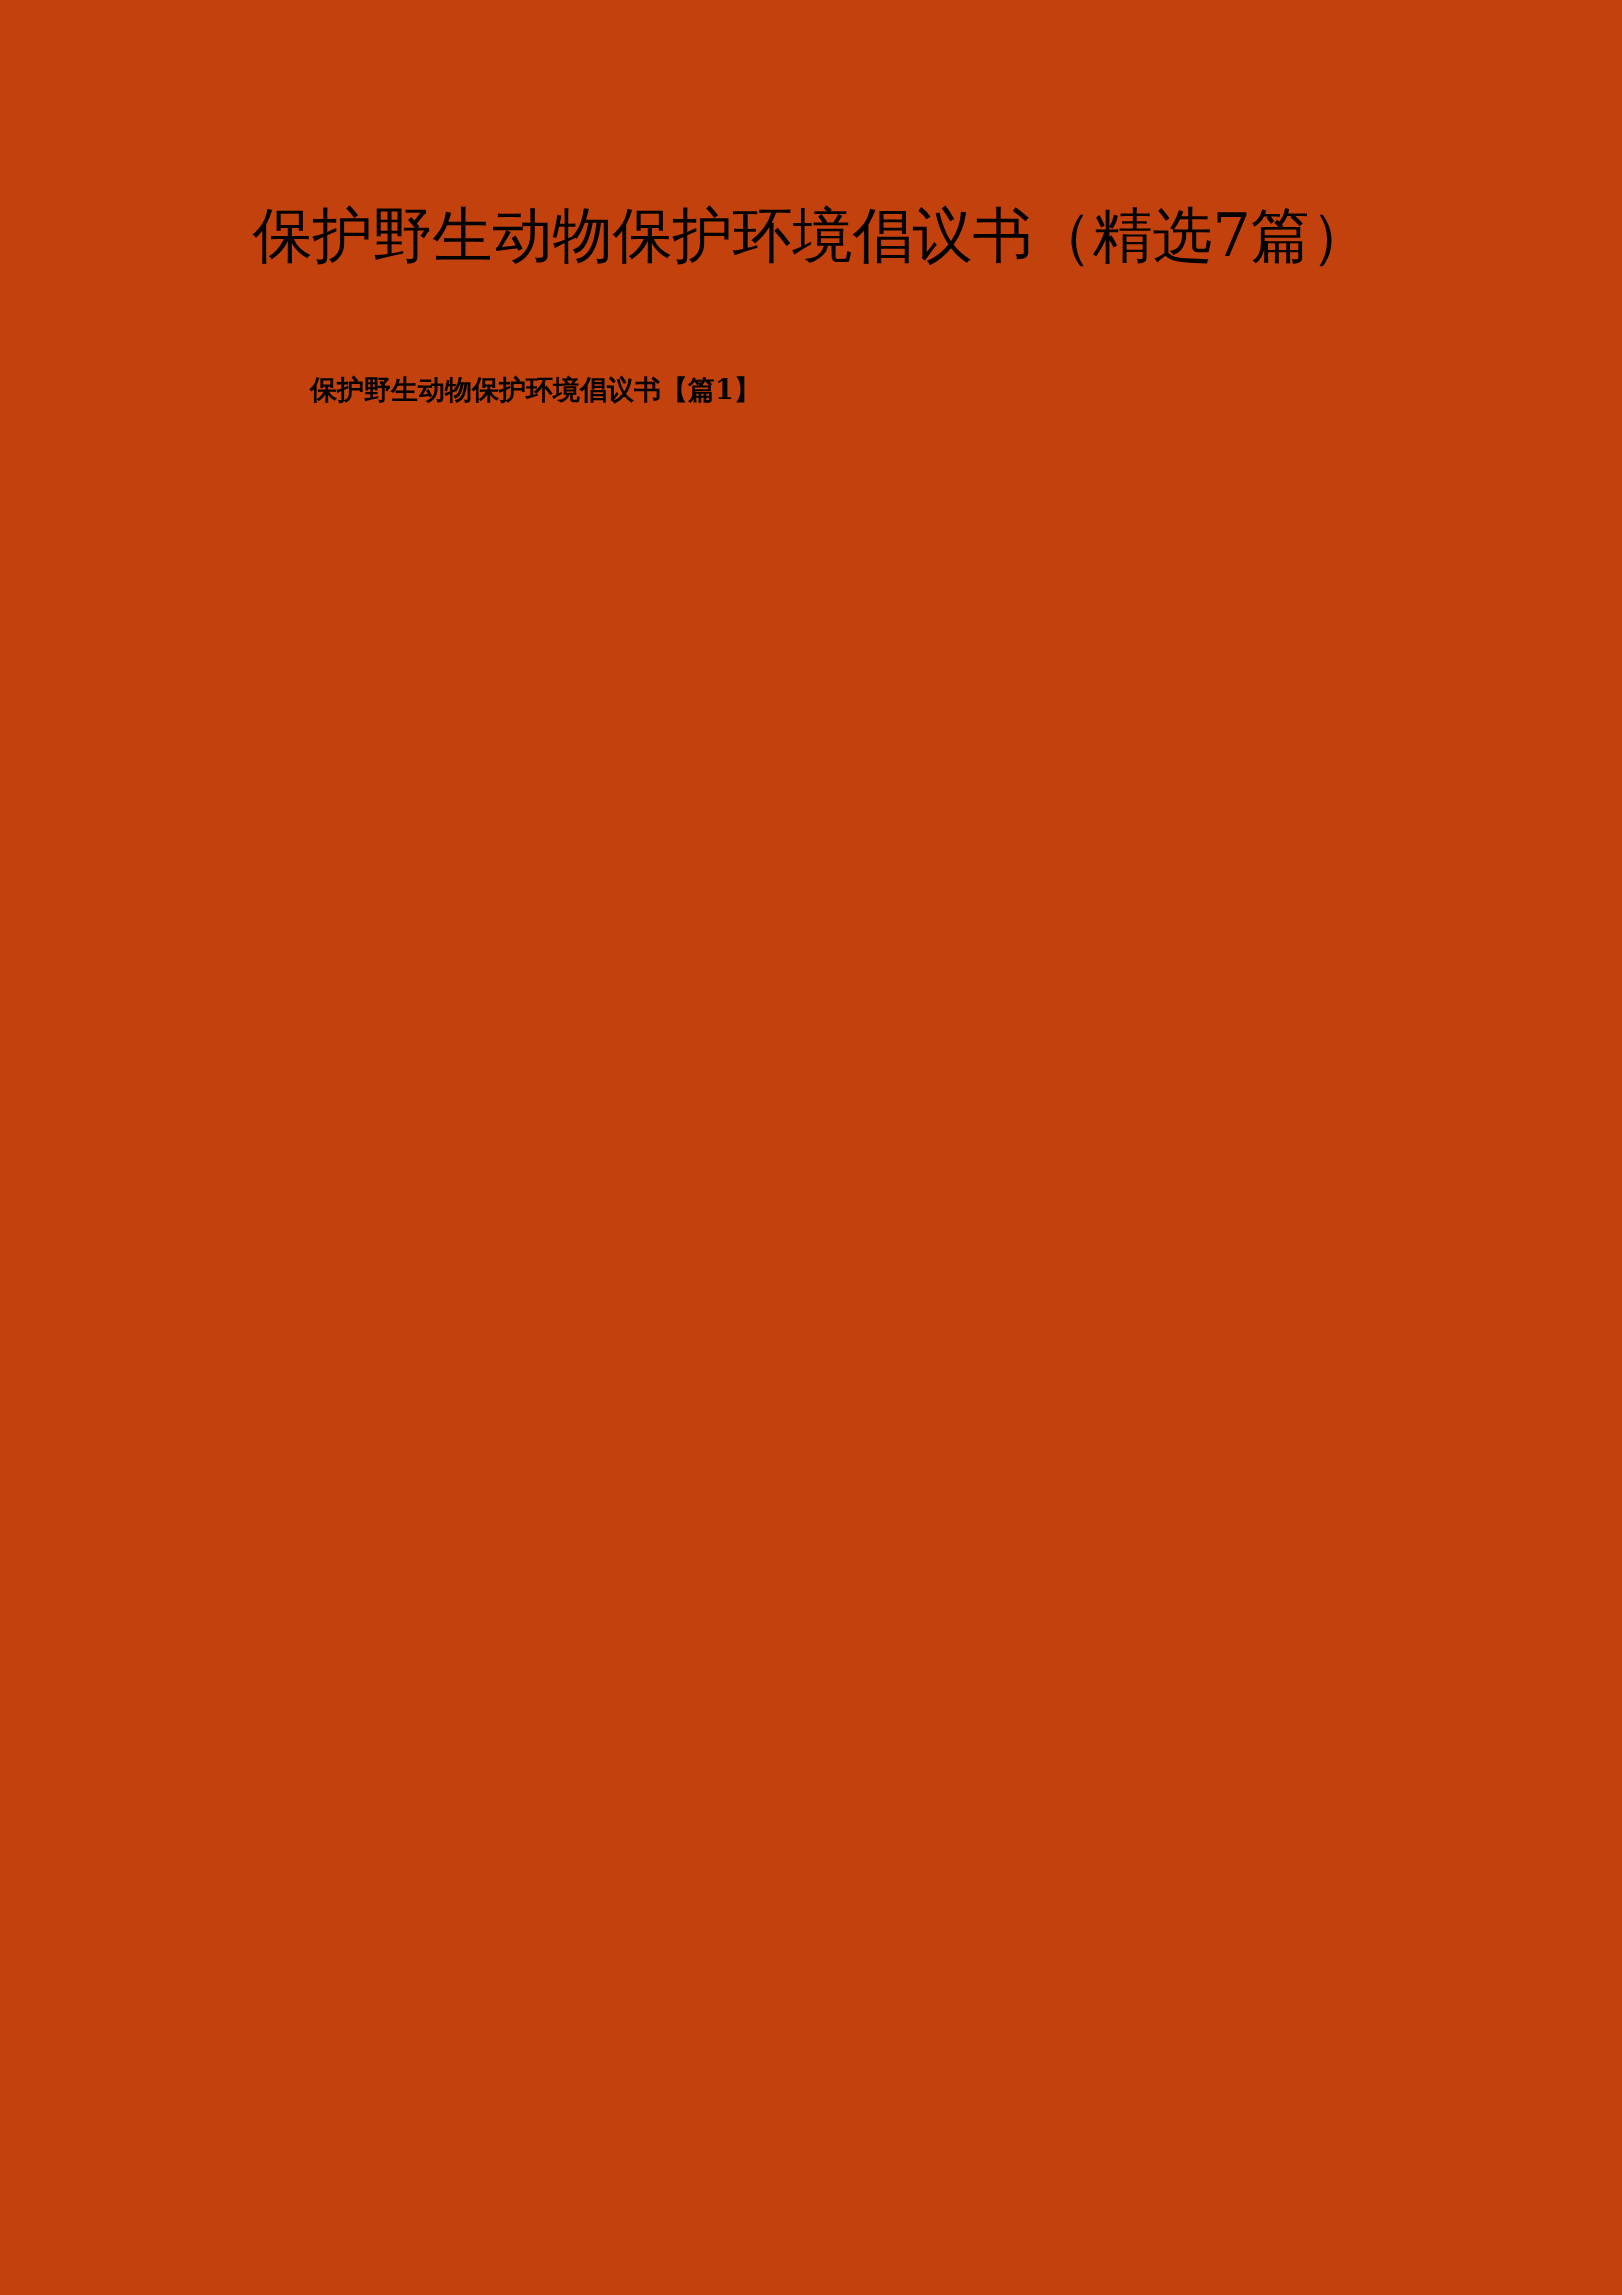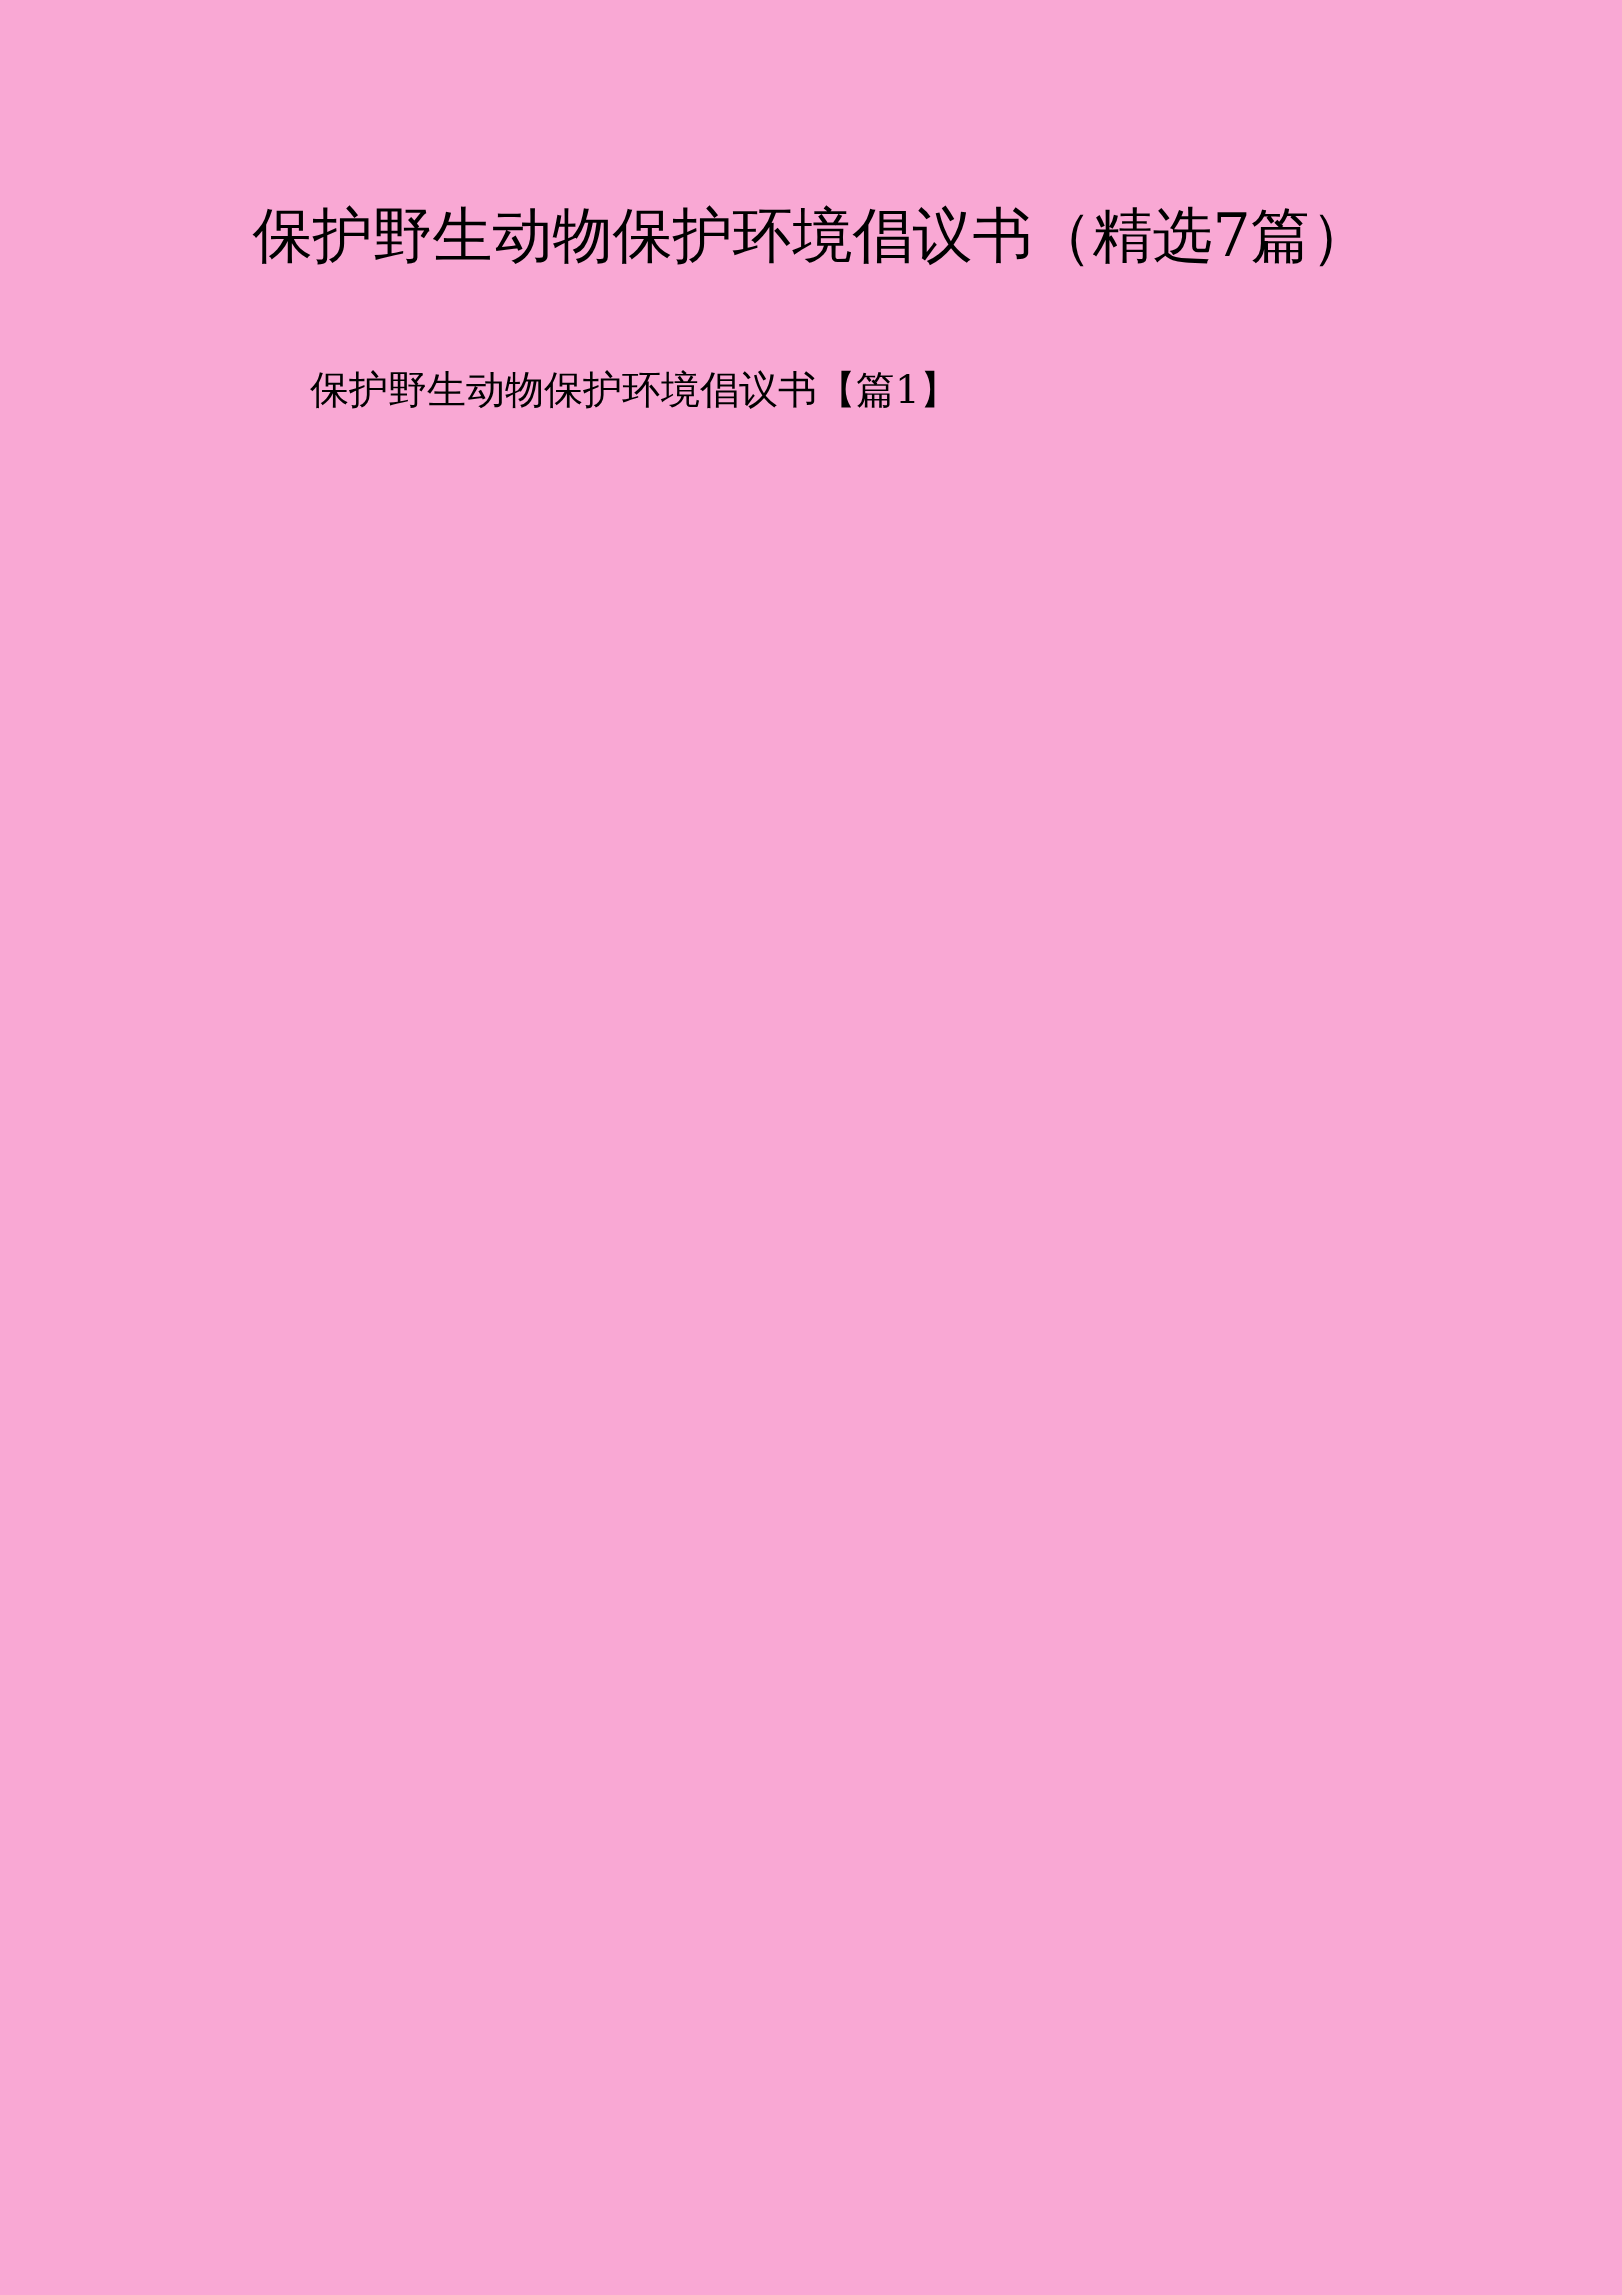--- a/index.html
+++ b/index.html
@@ -13,21 +13,21 @@
     position: relative;
     overflow: hidden;
     font-family: "DejaVu Serif", "Liberation Serif", serif;
     color: #000000;
   }
   .page {
     position: absolute;
     left: 0; top: 0;
     width: 1623px;
     height: 2295px;
-    background: #f9a8d4;
+    background: #c2410c;
   }
   .doc-title {
     position: absolute;
     left: 0;
     width: 1623px;
     top: 196px;
     text-align: center;
     font-size: 60px;
     line-height: 79px;
     letter-spacing: 0px;
@@ -45,23 +45,23 @@
   .content p {
     margin: 0;
     text-indent: 65px;
     text-align: justify;
     text-justify: inter-character;
     word-break: break-all;
   }
   .section-heading {
     margin: 0;
     text-indent: 65px;
-    font-size: 39px;
+    font-size: 27px;
     line-height: 62px;
-    font-weight: normal;
+    font-weight: bold;
   }
 </style>
 </head>
 <body>
 
 <div class="page">
   <h1 class="doc-title">保护野生动物保护环境倡议书（精选7篇）</h1>
 
   <div class="content">
     <h2 class="section-heading">保护野生动物保护环境倡议书【篇1】</h2>

